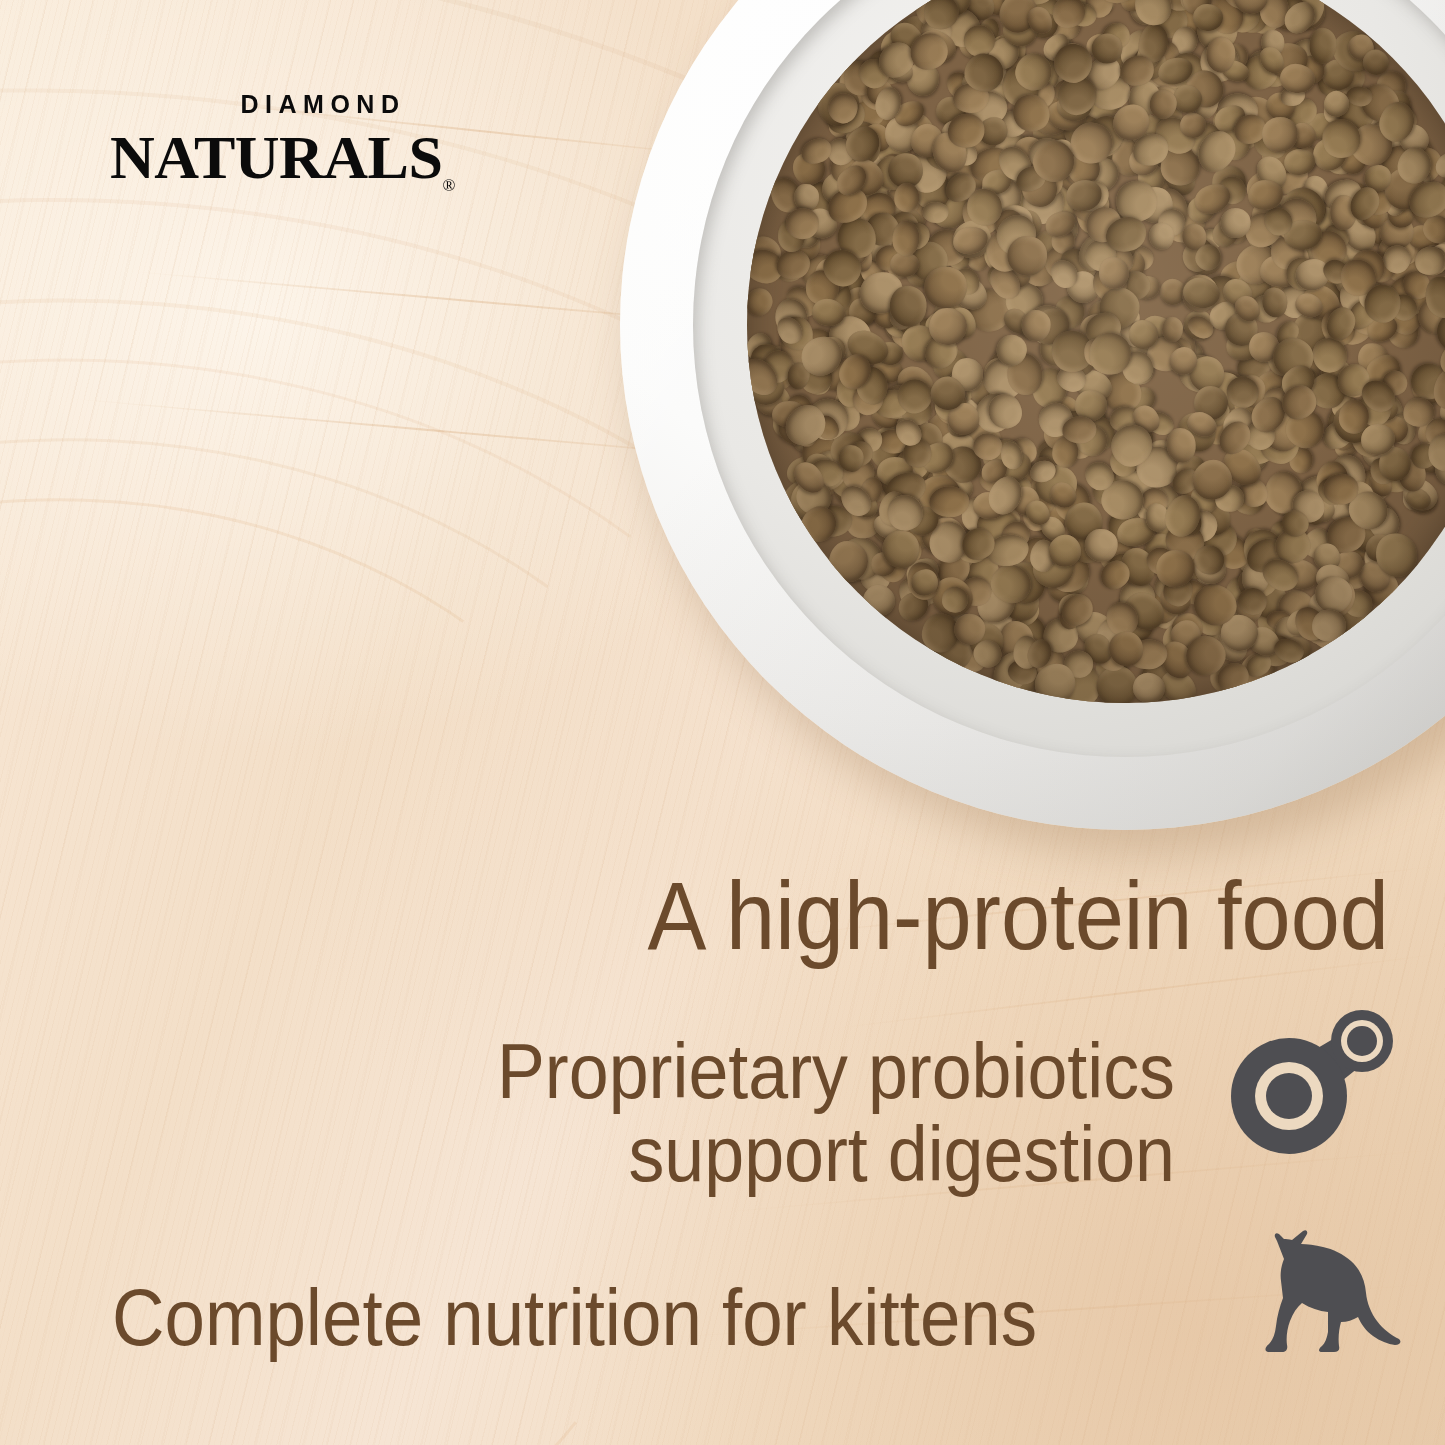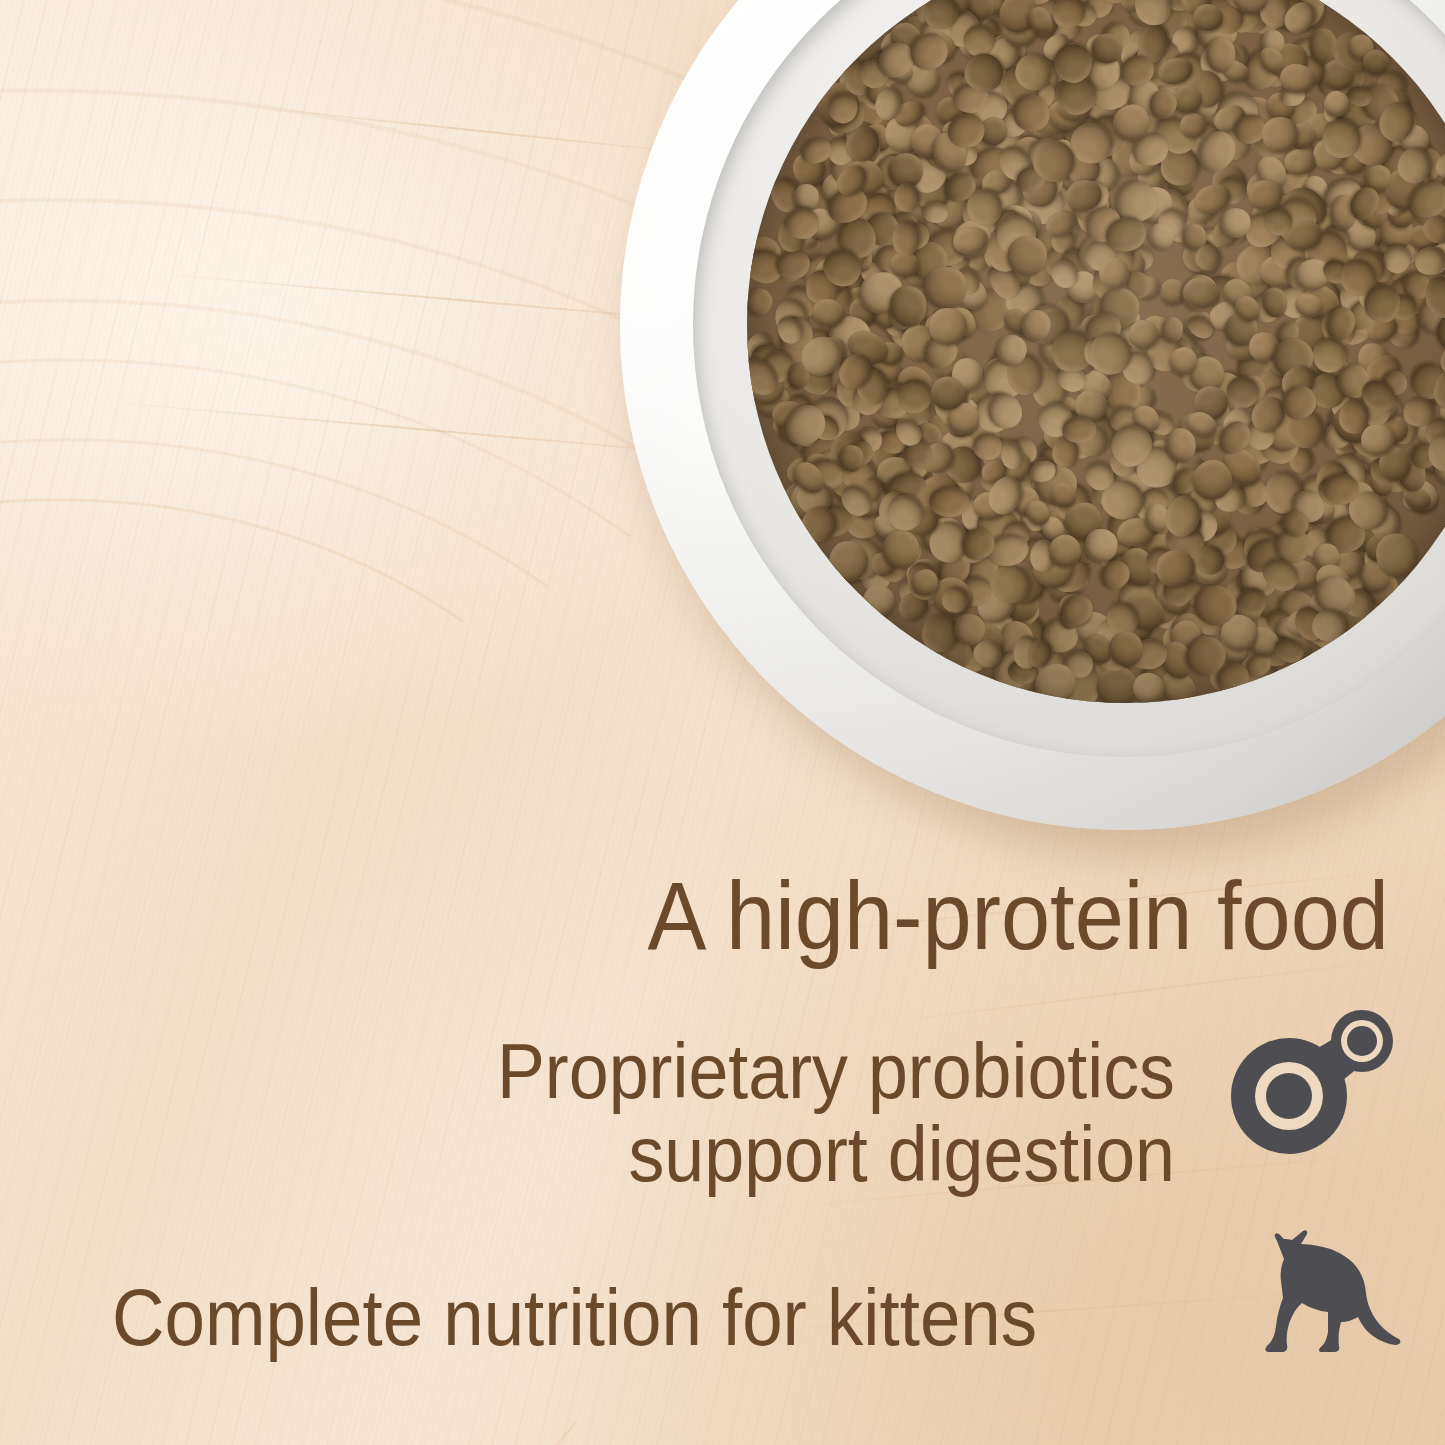--- a/index.html
+++ b/index.html
@@ -1333,20 +1333,24 @@
         <div class="kib" style="left: 534.7px; top: 439.1px; width: 34.7px; height: 32.9px; transform: rotate(135deg); background: radial-gradient(circle at 34% 30%, rgb(138, 110, 74) 0%, rgb(138, 110, 74) 26%, rgb(98, 75, 46) 92%);"></div>
         <div class="kib" style="left: 337.8px; top: 26.2px; width: 26.9px; height: 21.9px; transform: rotate(320deg); background: radial-gradient(circle at 34% 30%, rgb(165, 138, 98) 0%, rgb(165, 138, 98) 26%, rgb(119, 96, 63) 92%);"></div>
         <div class="kib" style="left: 440.2px; top: 370.2px; width: 27.1px; height: 20.2px; transform: rotate(211deg); background: radial-gradient(circle at 34% 30%, rgb(141, 112, 73) 0%, rgb(141, 112, 73) 26%, rgb(95, 72, 45) 92%);"></div>
         <div class="kib" style="left: 648.9px; top: 202px; width: 36.3px; height: 32.5px; transform: rotate(283deg); background: radial-gradient(circle at 34% 30%, rgb(165, 138, 98) 0%, rgb(165, 138, 98) 26%, rgb(119, 96, 63) 92%);"></div>
         <div class="kib" style="left: 566px; top: 661.9px; width: 31.5px; height: 33.6px; transform: rotate(265deg); background: radial-gradient(circle at 34% 30%, rgb(171, 144, 105) 0%, rgb(171, 144, 105) 26%, rgb(125, 101, 68) 92%);"></div>
         <div class="kib" style="left: 259.7px; top: 289px; width: 40.3px; height: 40.4px; transform: rotate(78deg); background: radial-gradient(circle at 34% 30%, rgb(138, 110, 74) 0%, rgb(138, 110, 74) 26%, rgb(98, 75, 46) 92%);"></div>
       <div class="food-vig"></div>
     </div>
   </div>
 
+  <div class="logo">
+    <div class="logo-top">DIAMOND</div>
+    <div class="logo-main"><span>NATURALS</span><span class="reg">®</span></div>
+  </div>
 
   <div class="headline">A high-protein food</div>
 
   <div class="claim">
     <span class="l1">Proprietary probiotics</span>
     <span class="l2">support digestion</span>
   </div>
 
   <svg class="icon-probiotic" viewBox="0 0 185 180">
     <path fill="#4E4E52" d="

